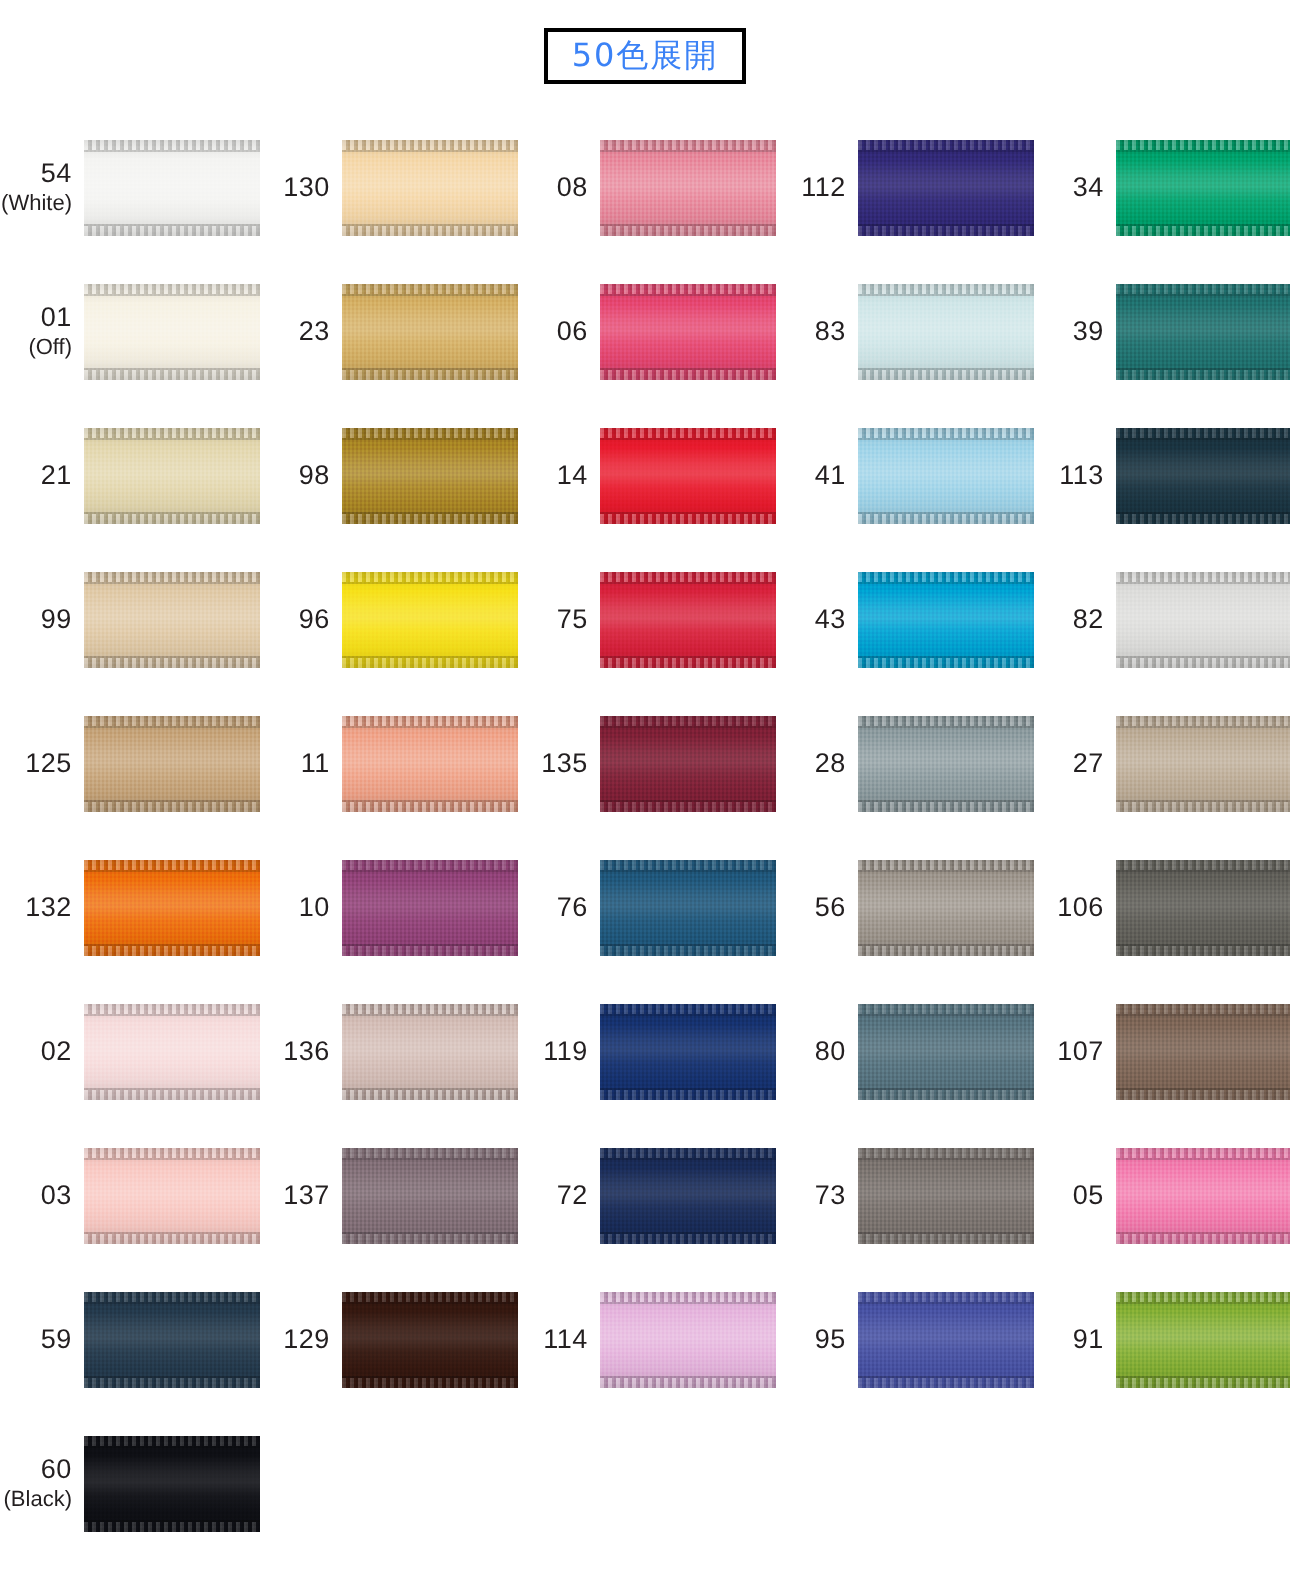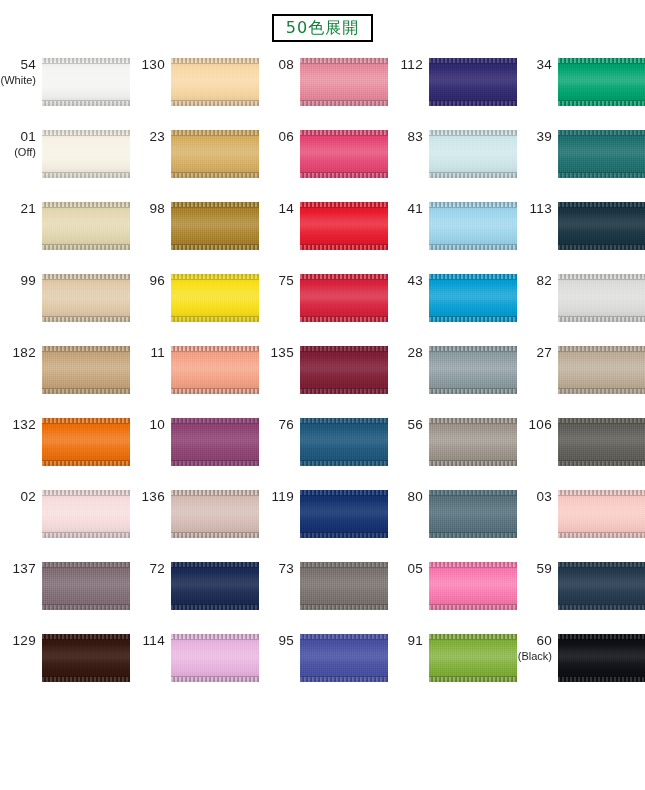--- a/index.html
+++ b/index.html
@@ -27,41 +27,41 @@
     align-items: center;
     justify-content: center;
   }
   #title-box {
     border: 2px solid #000000;
     background: #ffffff;
     padding: 3px 12px 4px 12px;
     font-size: 16px;
     line-height: 17px;
     letter-spacing: 1px;
-    color: #15803d;
+    color: #3b82f6;
     font-family: "DejaVu Sans", "Liberation Sans", sans-serif;
     white-space: nowrap;
   }
 
   
   #swatch-grid {
     position: absolute;
     left: 0;
     top: 58px;
     width: 645px;
     display: grid;
     grid-template-columns: repeat(5, 129px);
     grid-auto-rows: 72px;
     justify-content: start;
     padding-left: 0px;
   }
   .cell {
     position: relative;
     display: flex;
-    align-items: flex-start;
+    align-items: center;
     justify-content: flex-start;
     height: 72px;
   }
   .label {
     width: 42px;
     flex: 0 0 42px;
     text-align: right;
     padding-right: 6px;
     box-sizing: border-box;
     color: #231f20;
@@ -414,21 +414,21 @@
         <div class="edge top"></div>
         <div class="edge bottom"></div>
         <div class="hair top"></div>
         <div class="hair bottom"></div>
         <div class="grain"></div>
         <div class="sheen"></div>
       </div>
     </div>
     <div class="cell">
       <div class="label">
-        <span class="code">182</span>
+        <span class="code">125</span>
       </div>
       <div class="swatch" style="background-color: rgb(198, 163, 120);">
         <div class="edge top"></div>
         <div class="edge bottom"></div>
         <div class="hair top"></div>
         <div class="hair bottom"></div>
         <div class="grain"></div>
         <div class="sheen"></div>
       </div>
     </div>
@@ -586,20 +586,33 @@
         <div class="hair bottom"></div>
         <div class="grain"></div>
         <div class="sheen"></div>
       </div>
     </div>
     <div class="cell">
       <div class="label">
         <span class="code">80</span>
       </div>
       <div class="swatch dark" style="background-color: rgb(84, 112, 124);">
+        <div class="edge top"></div>
+        <div class="edge bottom"></div>
+        <div class="hair top"></div>
+        <div class="hair bottom"></div>
+        <div class="grain"></div>
+        <div class="sheen"></div>
+      </div>
+    </div>
+    <div class="cell">
+      <div class="label">
+        <span class="code">107</span>
+      </div>
+      <div class="swatch dark" style="background-color: rgb(122, 99, 84);">
         <div class="edge top"></div>
         <div class="edge bottom"></div>
         <div class="hair top"></div>
         <div class="hair bottom"></div>
         <div class="grain"></div>
         <div class="sheen"></div>
       </div>
     </div>
     <div class="cell">
       <div class="label">

